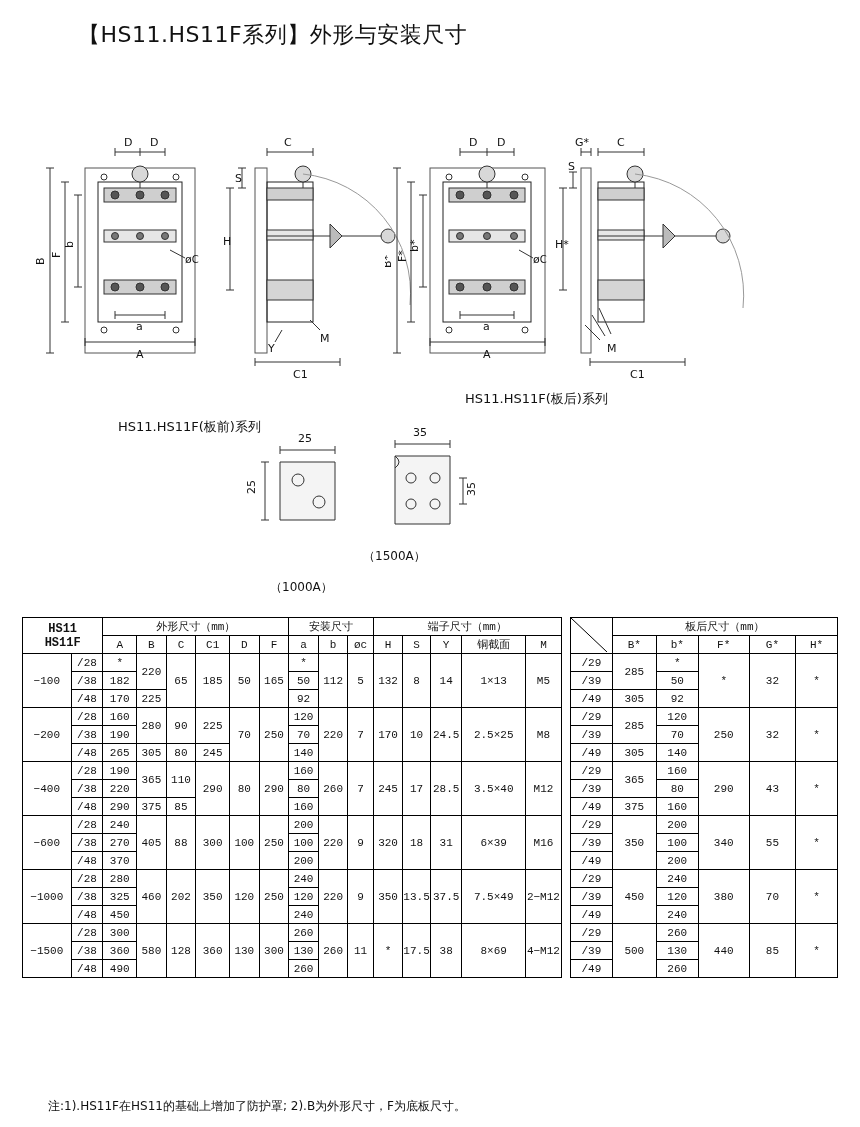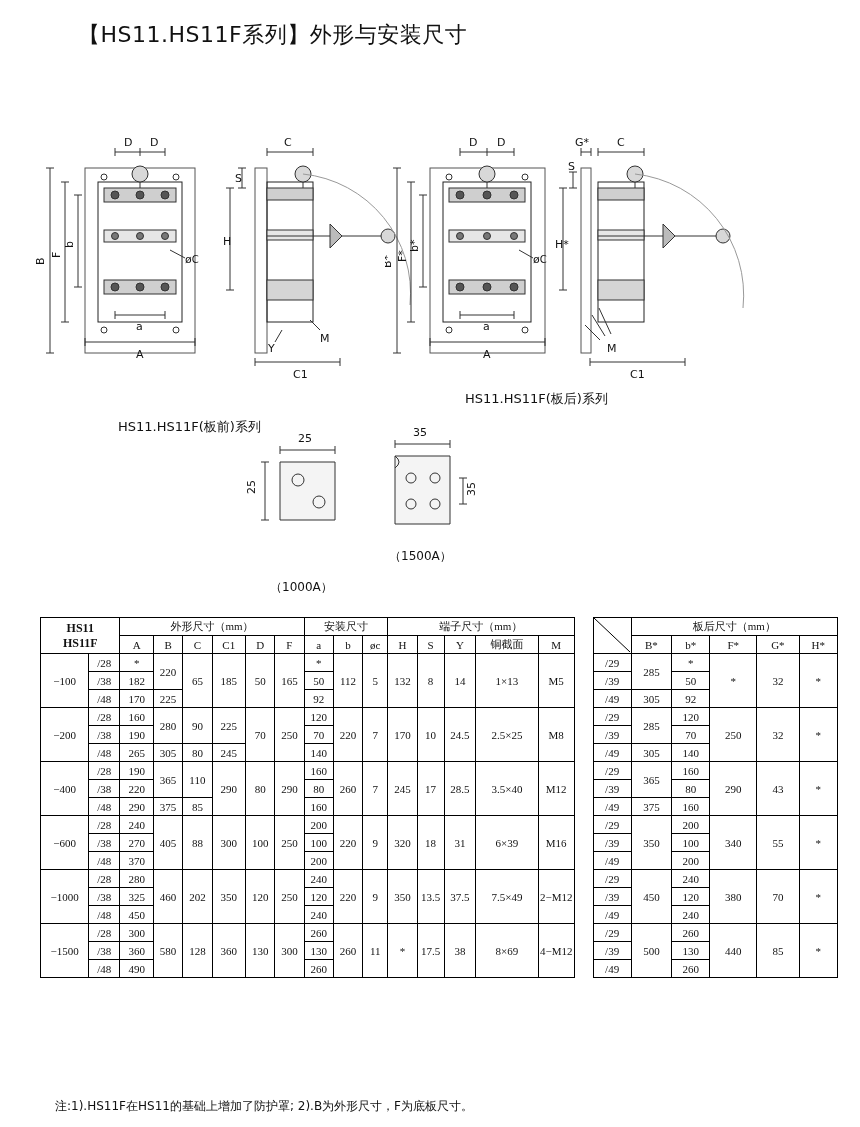--- a/index.html
+++ b/index.html
@@ -27,43 +27,41 @@
   .capt{
     position:absolute;font-size:13px;white-space:nowrap;
     font-family:"DejaVu Sans","Liberation Sans",sans-serif;
   }
 
   
   .tblwrap{position:absolute;left:22px;top:617px;width:816px;}
   table.spec{
     border-collapse:collapse;
     font-size:11px;
-    font-family:Liberation Serif, serif;
+    font-family:Liberation Mono, monospace;
     color:#111;
-    margin-left:18px;
   }
   table.spec td,table.spec th{
     border:1px solid #000;
     text-align:center;
     vertical-align:middle;
     padding:0;
     height:17px;
     font-weight:normal;
   }
   .mainTbl{width:540px;table-layout:fixed;}
-  .backTbl{width:248px;table-layout:fixed;margin-left:8px;border-radius:20px;}
+  .backTbl{width:268px;table-layout:fixed;margin-left:8px;border-radius:20px;}
   .tbls{display:flex;align-items:flex-start;}
   .hdrbig{font-size:12px;font-weight:bold;}
   .slashcell{position:relative;overflow:hidden;}
   .slashcell svg{position:absolute;left:0;top:0;}
   .note{
     position:absolute;left:48px;top:1098px;font-size:12px;
     font-family:"DejaVu Sans","Liberation Sans",sans-serif;
     white-space:nowrap;
-    margin-left:7px;
   }
   svg{display:block;}
   text{font-family:"DejaVu Sans","Liberation Sans",sans-serif;}
 </style>
 </head>
 <body>
 
 <div class="page">
 
   <div class="title">【HS11.HS11F系列】外形与安装尺寸</div>
@@ -294,21 +292,21 @@
       </g>
       <g font-size="11" fill="#111">
         <text x="63" y="22">25</text>
         <text x="20" y="74" transform="rotate(-90 20 74)">25</text>
         <text x="178" y="16">35</text>
         <text x="240" y="76" transform="rotate(-90 240 76)">35</text>
       </g>
     </svg>
 
     <div class="capt" style="left:270px;top:428px;font-size:12px;margin-top:31px;">（1000A）</div>
-    <div class="capt" style="left:389px;top:428px;font-size:12px;">（1500A）</div>
+    <div class="capt" style="left:363px;top:428px;font-size:12px;">（1500A）</div>
   </div>
 
   <div class="tblwrap">
     <div class="tbls">
       <table class="spec mainTbl">
         <colgroup>
           <col style="width:46px">
             <col style="width:30px">
           <col style="width:32px">
             <col style="width:28px">

